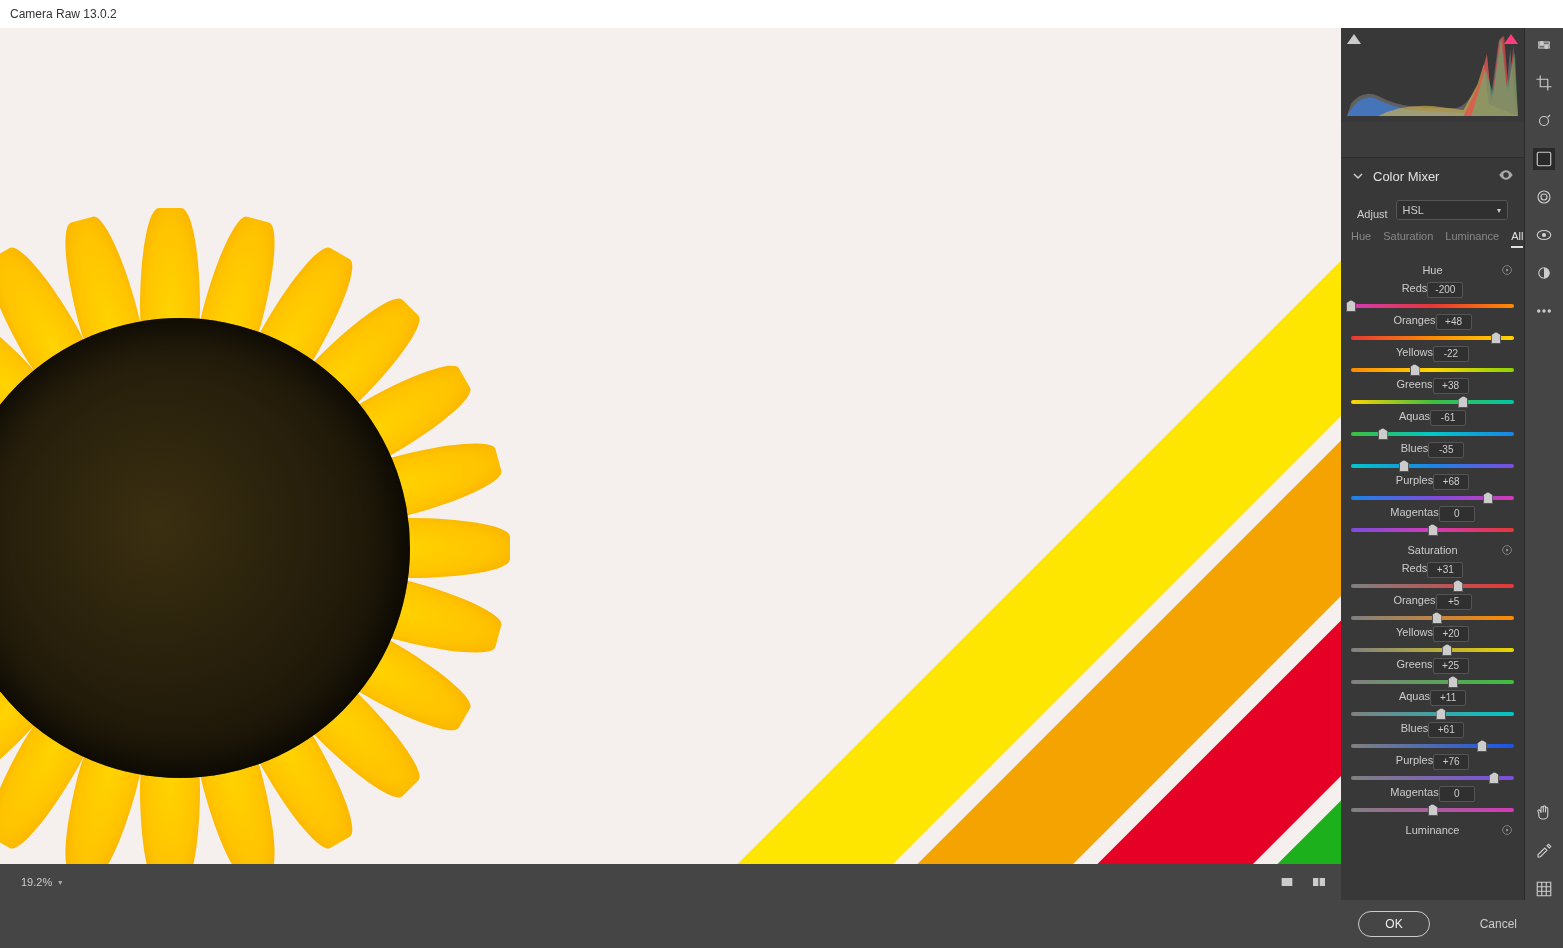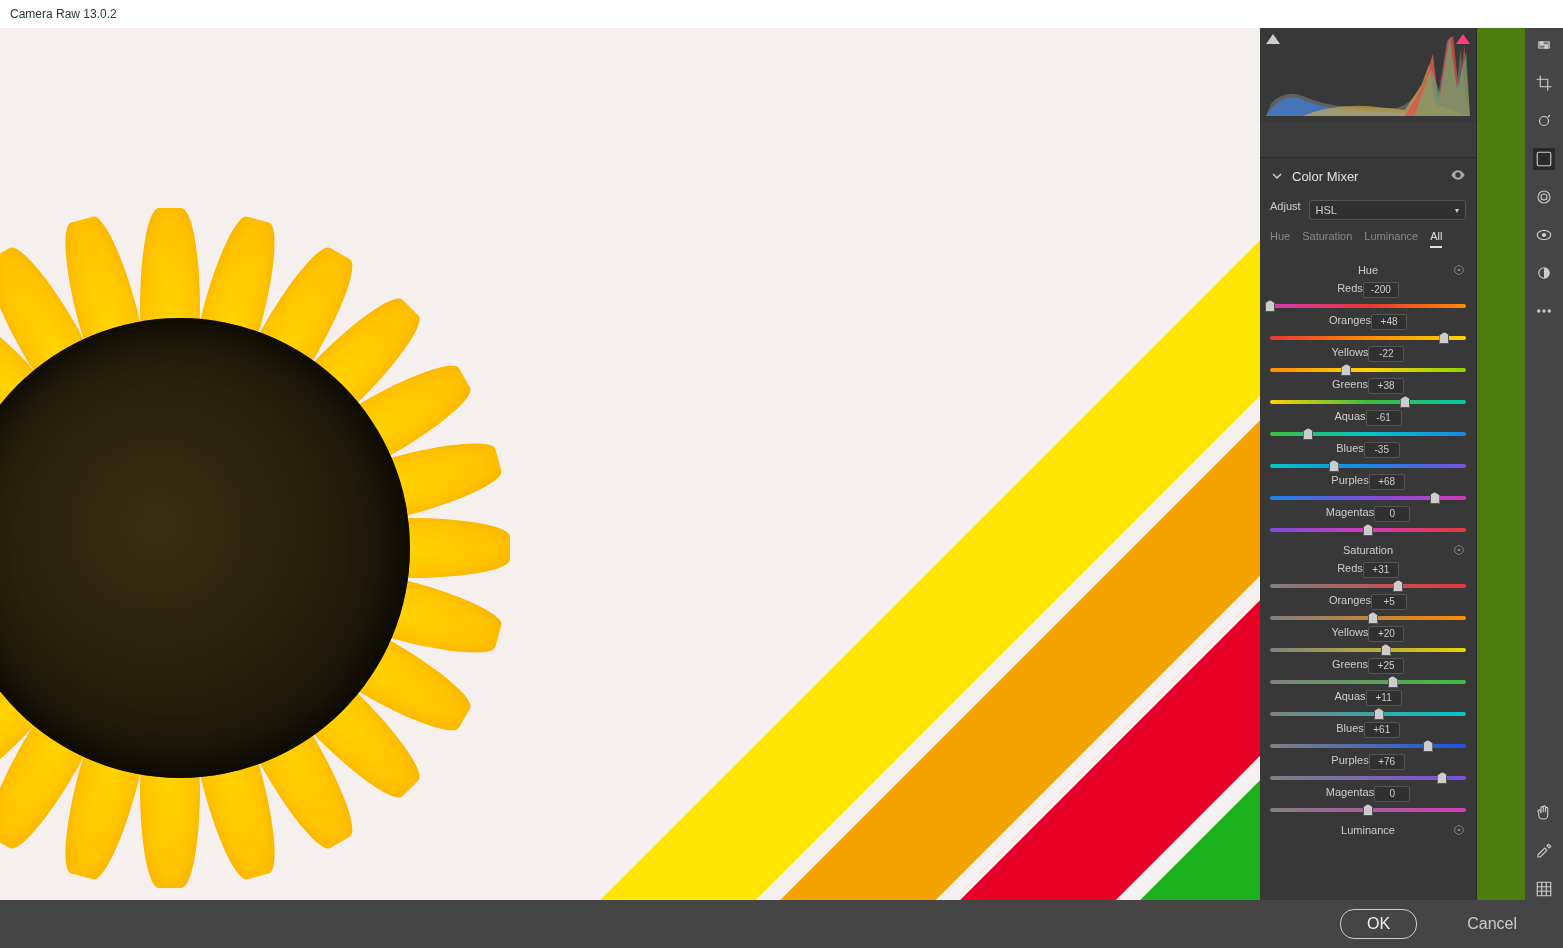--- a/index.html
+++ b/index.html
@@ -16,60 +16,60 @@
 .canvas-viewport { flex: 1; display: flex; align-items: center; justify-content: center; overflow: hidden; padding: 0; }
 .image-placeholder { width: 100%; height: 100%; background: #F5F0EE; position: relative; overflow: hidden; }
 .stripe { position: absolute; width: 250%; height: 110px; transform-origin: center; }
 .sunflower { position: absolute; left: -200px; top: 140px; width: 760px; height: 760px; }
 .petal { position: absolute; width: 160px; height: 60px; background: radial-gradient(ellipse at 30% 50%, #FFD400 0%, #FFC400 60%, #F5A800 100%); border-radius: 60% 100% 100% 60% / 50% 50% 50% 50%; transform-origin: 0% 50%; }
 .center { position: absolute; left: 150px; top: 150px; width: 460px; height: 460px; border-radius: 50%; background: radial-gradient(circle at 45% 45%, #3a2f10 0%, #2b220d 35%, #1c1608 70%, #0f0c05 100%); box-shadow: inset 0 0 50px #000; }
 .canvas-footer { height: 36px; background: #454545; display: flex; align-items: center; padding: 0 12px; gap: 8px; }
 .zoom { color: #ccc; font-size: 11px; padding: 4px 8px; border: 1px solid transparent; cursor: pointer; display: flex; align-items: center; gap: 6px; }
 .zoom::after { content: '▾'; font-size: 8px; color: #aaa; }
 .footer-right { margin-left: auto; display: flex; gap: 12px; }
-.right-area { width: 303px; display: flex; background: #4d7c0f; gap: 48px; }
+.right-area { width: 222px; display: flex; background: #bef264; }
 .panels { flex: 1; display: flex; flex-direction: column; overflow: hidden; border-right: 1px solid #2a2a2a; }
 .histogram { height: 94px; background: #383838; position: relative; padding: 6px; }
 .histo-canvas { width: 100%; height: 100%; position: relative; overflow: hidden; background: linear-gradient(to top, #444 0, #444 1px, transparent 1px); }
 .histo-clip { position: absolute; top: 0; width: 14px; height: 12px; }
 .histo-clip.left { left: 0; }
 .histo-clip.right { right: 0; }
 .histo-clip::before { content: ''; position: absolute; width: 0; height: 0; border-left: 7px solid transparent; border-right: 7px solid transparent; border-bottom: 10px solid #ccc; }
 .histo-clip.right::before { border-bottom-color: #ff3d7a; }
 .panel-scroll { flex: 1; overflow-y: auto; overflow-x: hidden; background: #383838; }
 .panel-scroll::-webkit-scrollbar { width: 12px; }
 .panel-scroll::-webkit-scrollbar-track { background: #383838; }
 .panel-scroll::-webkit-scrollbar-thumb { background: #666; border: 2px solid #383838; border-radius: 6px; }
 .preset-row { height: 36px; display: flex; align-items: center; padding: 0 10px; color: #ccc; font-size: 12px; border-bottom: 1px solid #2c2c2c; background: #3c3c3c; }
 .panel-header { height: 36px; display: flex; align-items: center; padding: 0 10px; gap: 8px; color: #e0e0e0; font-size: 13px; background: #383838; }
 .chev { width: 14px; height: 14px; display: inline-flex; align-items: center; justify-content: center; }
 .chev svg { width: 10px; height: 10px; fill: #ccc; }
 .panel-title { flex: 1; font-weight: 500; }
 .vis-icon { color: #aaa; }
-.adjust-row { display: flex; align-items: flex-start; padding: 6px 10px; gap: 8px; font-size: 11px; color: #ccc; }
+.adjust-row { display: flex; align-items: flex-end; padding: 6px 16px; gap: 8px; font-size: 11px; color: #ccc; }
 .select { flex: 1; background: #303030; border: 1px solid #555; color: #ccc; font-size: 11px; padding: 3px 6px; border-radius: 3px; display: flex; justify-content: space-between; align-items: center; cursor: pointer; }
 .tabs { display: flex; gap: 12px; padding: 4px 10px 8px; font-size: 11px; color: #888; }
 .tab { cursor: pointer; padding-bottom: 4px; }
 .tab.active { color: #e0e0e0; border-bottom: 2px solid #e0e0e0; }
 .section-title { display: flex; align-items: center; justify-content: center; padding: 8px 10px 4px; position: relative; }
 .section-title span { color: #ccc; font-size: 11px; }
 .target-icon { position: absolute; right: 10px; color: #888; width: 14px; height: 14px; }
 .slider-row { padding: 2px 10px 0; }
 .slider-label { display: flex; justify-content: center; font-size: 11px; color: #ccc; margin-bottom: 0px; }
 .slider-value { background: #303030; border: 1px solid #555; padding: 0 4px; min-width: 36px; text-align: center; font-size: 10px; border-radius: 2px; line-height: 14px; }
 .slider-track { height: 12px; position: relative; margin-top: 2px; }
 .gradient { position: absolute; top: 4px; left: 0; right: 0; height: 4px; border-radius: 2px; }
 .slider-thumb { position: absolute; top: 0; width: 10px; height: 12px; background: #ccc; border: 1px solid #555; transform: translateX(-50%); cursor: pointer; clip-path: polygon(0 30%, 50% 0, 100% 30%, 100% 100%, 0 100%); }
 .toolstrip { width: 38px; background: #454545; display: flex; flex-direction: column; align-items: center; padding-top: 6px; gap: 16px; }
 .toolstrip .spacer { flex: 1; }
 .tool { width: 22px; height: 22px; display: flex; align-items: center; justify-content: center; color: #ccc; cursor: pointer; }
 .tool svg { width: 18px; height: 18px; fill: none; stroke: #ccc; stroke-width: 1.5; }
 .tool.active { background: #2a2a2a; }
 .bottombar { height: 48px; background: #454545; display: flex; align-items: center; justify-content: flex-end; padding: 0 20px; gap: 24px; }
-.btn { padding: 5px 26px; border-radius: 14px; font-size: 16px; cursor: pointer; }
+.btn { padding: 5px 26px; border-radius: 14px; font-size: 12px; cursor: pointer; }
 .btn-primary { border: 1px solid #ccc; color: #eee; background: transparent; }
 .btn-link { color: #ccc; background: none; border: none; }
 
 .g-reds-h { background: linear-gradient(to right, #d43ab8, #e83636, #ff8a00); }
 .g-oranges-h { background: linear-gradient(to right, #e83636, #ff8a00, #ffd400); }
 .g-yellows-h { background: linear-gradient(to right, #ff8a00, #ffd400, #8cd400); }
 .g-greens-h { background: linear-gradient(to right, #ffd400, #3dbf3d, #00c7a7); }
 .g-aquas-h { background: linear-gradient(to right, #3dbf3d, #00c7c7, #1985e8); }
 .g-blues-h { background: linear-gradient(to right, #00c7c7, #1985e8, #7a4de0); }
 .g-purples-h { background: linear-gradient(to right, #1985e8, #7a4de0, #d43ab8); }
@@ -127,20 +127,38 @@
                 <div class="petal" style="left: 370px; top: 350px; transform: rotate(285deg) translateX(180px);"></div>
                 <div class="petal" style="left: 370px; top: 350px; transform: rotate(300deg) translateX(180px);"></div>
                 <div class="petal" style="left: 370px; top: 350px; transform: rotate(315deg) translateX(180px);"></div>
                 <div class="petal" style="left: 370px; top: 350px; transform: rotate(330deg) translateX(180px);"></div>
                 <div class="petal" style="left: 370px; top: 350px; transform: rotate(345deg) translateX(180px);"></div>
               </div>
             <div class="center"></div>
           </div>
         </div>
       </div>
+      <div class="canvas-footer">
+        <div class="zoom">
+            <span>19.2%</span>
+          </div>
+        <div class="footer-right">
+          <div class="icon-btn">
+              <svg viewBox="0 0 24 24">
+                <rect x="4" y="6" width="16" height="12" fill="#ccc"></rect>
+              </svg>
+            </div>
+          <div class="icon-btn">
+              <svg viewBox="0 0 24 24">
+                <rect x="3" y="6" width="8" height="12" fill="#ccc"></rect>
+                <rect x="13" y="6" width="8" height="12" fill="#ccc"></rect>
+              </svg>
+            </div>
+        </div>
+      </div>
     </div>
 
     <div class="right-area">
       <div class="panels">
         <div class="histogram">
           <div class="histo-canvas">
             <div class="histo-clip left"></div>
             <div class="histo-clip right"></div>
             <svg width="100%" height="100%" viewBox="0 0 220 82" preserveAspectRatio="none">
               <path d="M0,82 L5,70 Q20,55 40,62 Q60,70 80,72 Q100,74 120,74 L140,74 Q155,72 170,50 L180,20 L185,65 L195,8 L200,2 L205,55 L210,15 L215,60 L220,82 Z" fill="#888" opacity="0.5"></path>

